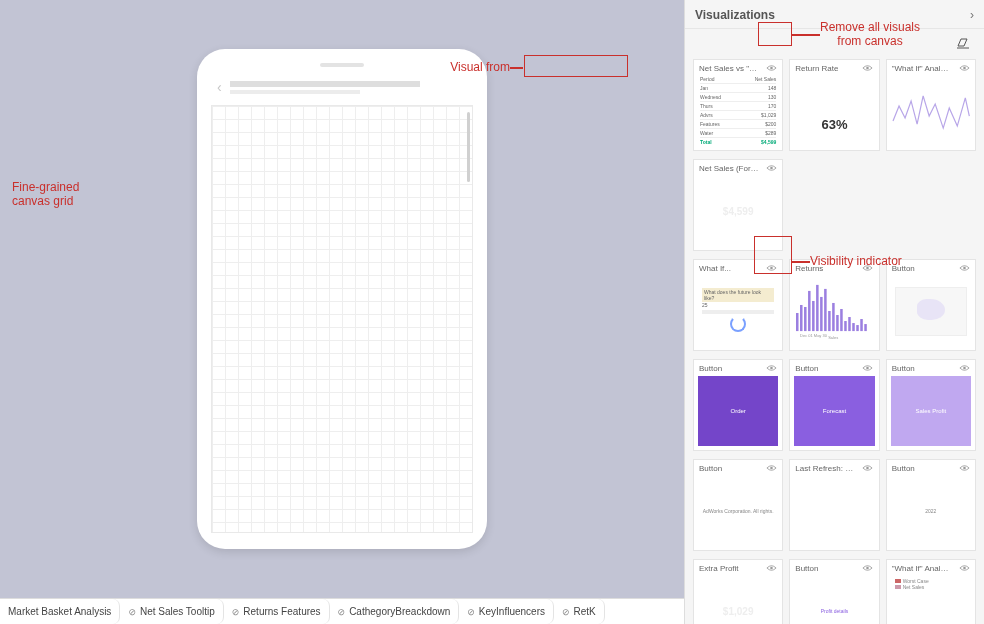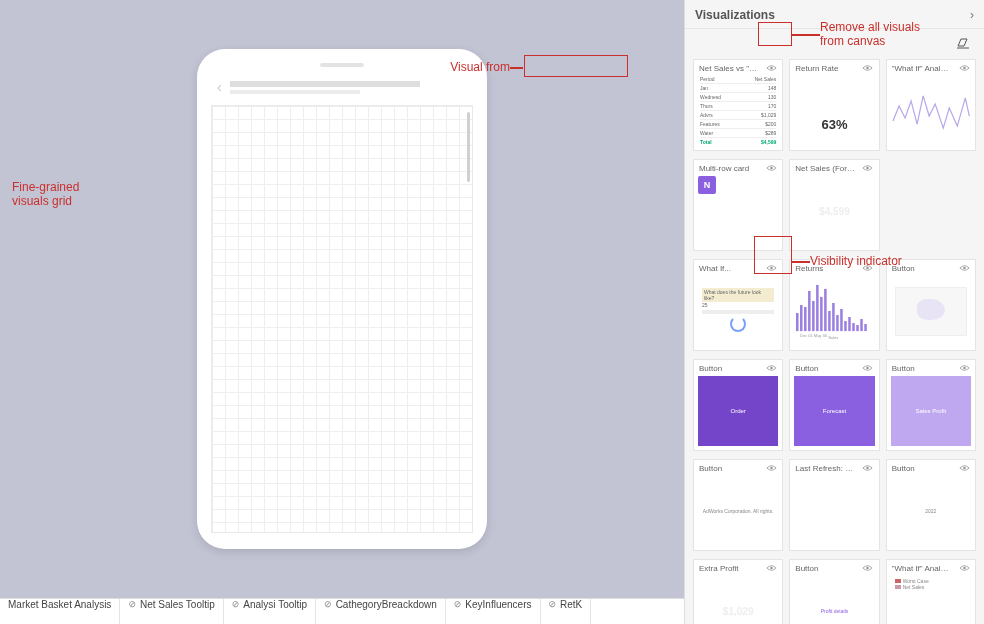--- a/index.html
+++ b/index.html
@@ -20,21 +20,21 @@
 .phone-title-lines .l1 { height: 6px; width: 80%; background: #dedede; margin-bottom: 3px; }
 .phone-title-lines .l2 { height: 4px; width: 55%; background: #ececec; }
 .phone-grid { flex: 1; background: #fff; border: 1px solid #e9e9e9; position: relative; }
 .phone-grid::before { content: ""; position: absolute; inset: 0;
   background-image: linear-gradient(#eee 1px, transparent 1px), linear-gradient(90deg, #eee 1px, transparent 1px);
   background-size: 13px 13px; }
 .phone-scroll { position: absolute; right: 2px; top: 6px; width: 3px; height: 70px; background: #d0d0d0; border-radius: 2px; }
 
 
 .tabs { height: 26px; background: #fff; border-top: 1px solid #ddd; display: flex; align-items: stretch; overflow: hidden; }
-.tab { display: flex; align-items: flex-start; gap: 4px; padding: 0 8px; border-right: 1px solid #e4e4e4; font-size: 10px; color: #444; white-space: nowrap; }
+.tab { display: flex; align-items: center; gap: 4px; padding: 0 8px; border-right: 1px solid #e4e4e4; font-size: 10px; color: #444; white-space: nowrap; border-radius: 7px; }
 .tab .ico { font-size: 9px; color: #888; }
 
 
 .panel-head { display: flex; align-items: center; justify-content: space-between; padding: 8px 10px 6px; border-bottom: 1px solid #e6e6e6; text-align: center; }
 .panel-title { font-size: 12px; font-weight: 600; color: #555; }
 .chev { font-size: 12px; color: #777; }
 .panel-tools { padding: 4px 10px 6px; display: flex; justify-content: flex-end; }
 .erase-btn { width: 22px; height: 20px; display:flex; align-items:center; justify-content:center; border:1px solid transparent; background:#f5f5f5; color:#555; cursor:pointer; }
 
 
@@ -97,21 +97,21 @@
     <div class="tabs" id="tabs">
         <div class="tab">
           <span>Market Basket Analysis</span>
         </div>
         <div class="tab">
           <span class="ico">⊘</span>
           <span>Net Sales Tooltip</span>
         </div>
         <div class="tab">
           <span class="ico">⊘</span>
-          <span>Analysi Tooltip</span>
+          <span>Returns Features</span>
         </div>
         <div class="tab">
           <span class="ico">⊘</span>
           <span>CathegoryBreackdown</span>
         </div>
         <div class="tab">
           <span class="ico">⊘</span>
           <span>KeyInfluencers</span>
         </div>
         <div class="tab">
@@ -208,34 +208,20 @@
               </span>
             </div>
             <div class="tile-body body-line">
               <svg viewBox="0 0 80 50">
                 <polyline fill="none" stroke="#b8a6e8" stroke-width="1.2" points="2,35 8,20 14,32 20,15 26,38 32,10 38,30 44,18 52,42 58,22 66,40 74,12 78,30"></polyline>
               </svg>
             </div>
           </div>
         </div>
         <div class="tile-row">
-          <div class="tile">
-            <div class="tile-head">
-              <span class="tile-name">Multi-row card</span>
-              <span class="tile-eye">
-                <svg viewBox="0 0 12 8">
-                  <path d="M1 4 Q6 -1 11 4 Q6 9 1 4 Z" fill="none" stroke="#999" stroke-width="0.9"></path>
-                  <circle cx="6" cy="4" r="1.4" fill="#999"></circle>
-                </svg>
-              </span>
-            </div>
-            <div class="tile-body" style="align-items: flex-start; justify-content: flex-start;">
-              <div class="body-card-ico">N</div>
-            </div>
-          </div>
           <div class="tile">
             <div class="tile-head">
               <span class="tile-name">Net Sales (Forec...</span>
               <span class="tile-eye">
                 <svg viewBox="0 0 12 8">
                   <path d="M1 4 Q6 -1 11 4 Q6 9 1 4 Z" fill="none" stroke="#999" stroke-width="0.9"></path>
                   <circle cx="6" cy="4" r="1.4" fill="#999"></circle>
                 </svg>
               </span>
             </div>
@@ -447,26 +433,26 @@
                 <div><span style="display:inline-block;width:6px;height:4px;background:#c9a;margin-right:2px;"></span>Net Sales</div>
               </div>
             </div>
           </div>
         </div>
       </div>
   </div>
 </div>
 
 <div class="annot" style="left:12px; top:180px; white-space:pre;">Fine-grained
-visuals grid</div>
+canvas grid</div>
 
 <div class="annot" style="left:400px; top:60px; text-align:right; width:110px;">Visual from</div>
 <div class="annot-line" style="left:510px; top:67px; width:13px; height:1.5px;"></div>
 <div class="annot-box" style="left:524px; top:55px; width:104px; height:22px;"></div>
 
 <div class="annot" style="left:810px; top:254px;">Visibility indicator</div>
 <div class="annot-line" style="left:792px; top:261px; width:18px; height:1.5px;"></div>
 <div class="annot-box" style="left:754px; top:236px; width:38px; height:38px;"></div>
 
-<div class="annot" style="left:820px; top:20px; white-space:pre;">Remove all visuals
+<div class="annot" style="left:820px; top:20px; white-space:pre;text-align:center;">Remove all visuals
 from canvas</div>
 <div class="annot-line" style="left:792px; top:34px; width:28px; height:1.5px;"></div>
 <div class="annot-box" style="left:758px; top:22px; width:34px; height:24px;"></div>
 
 </body></html>

